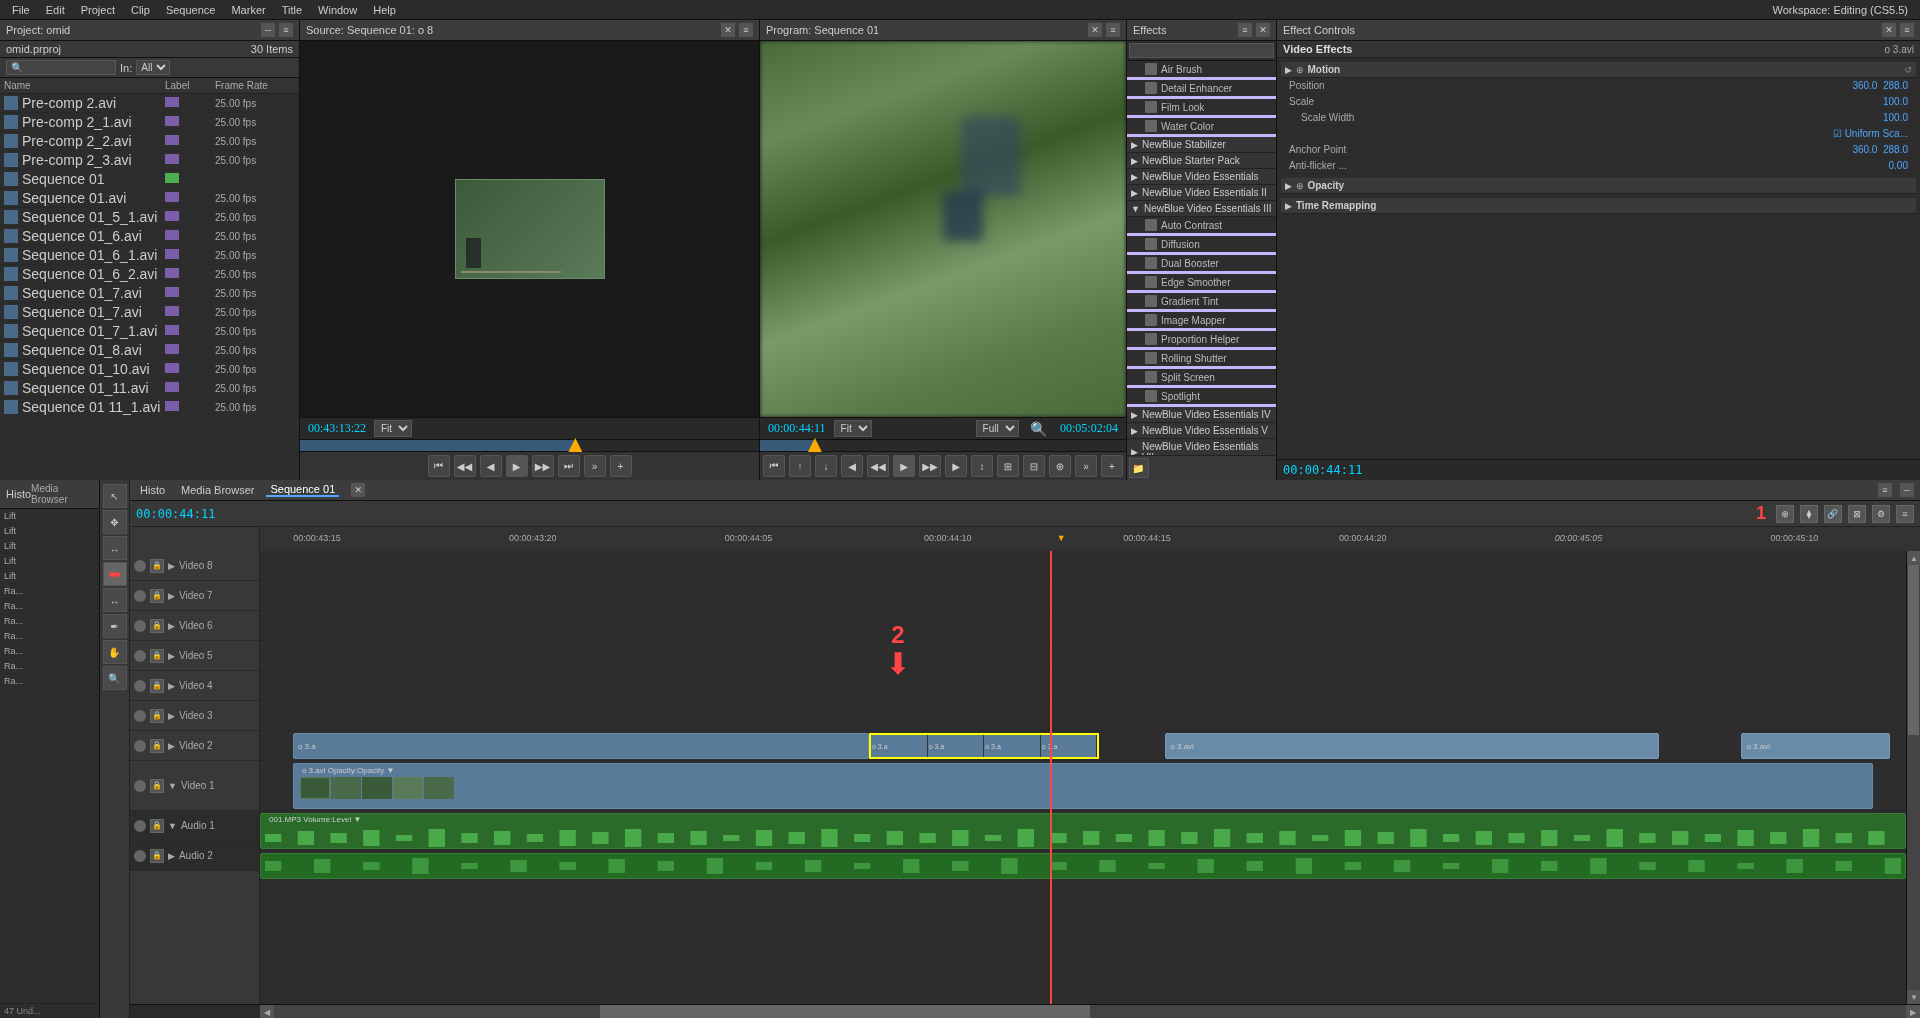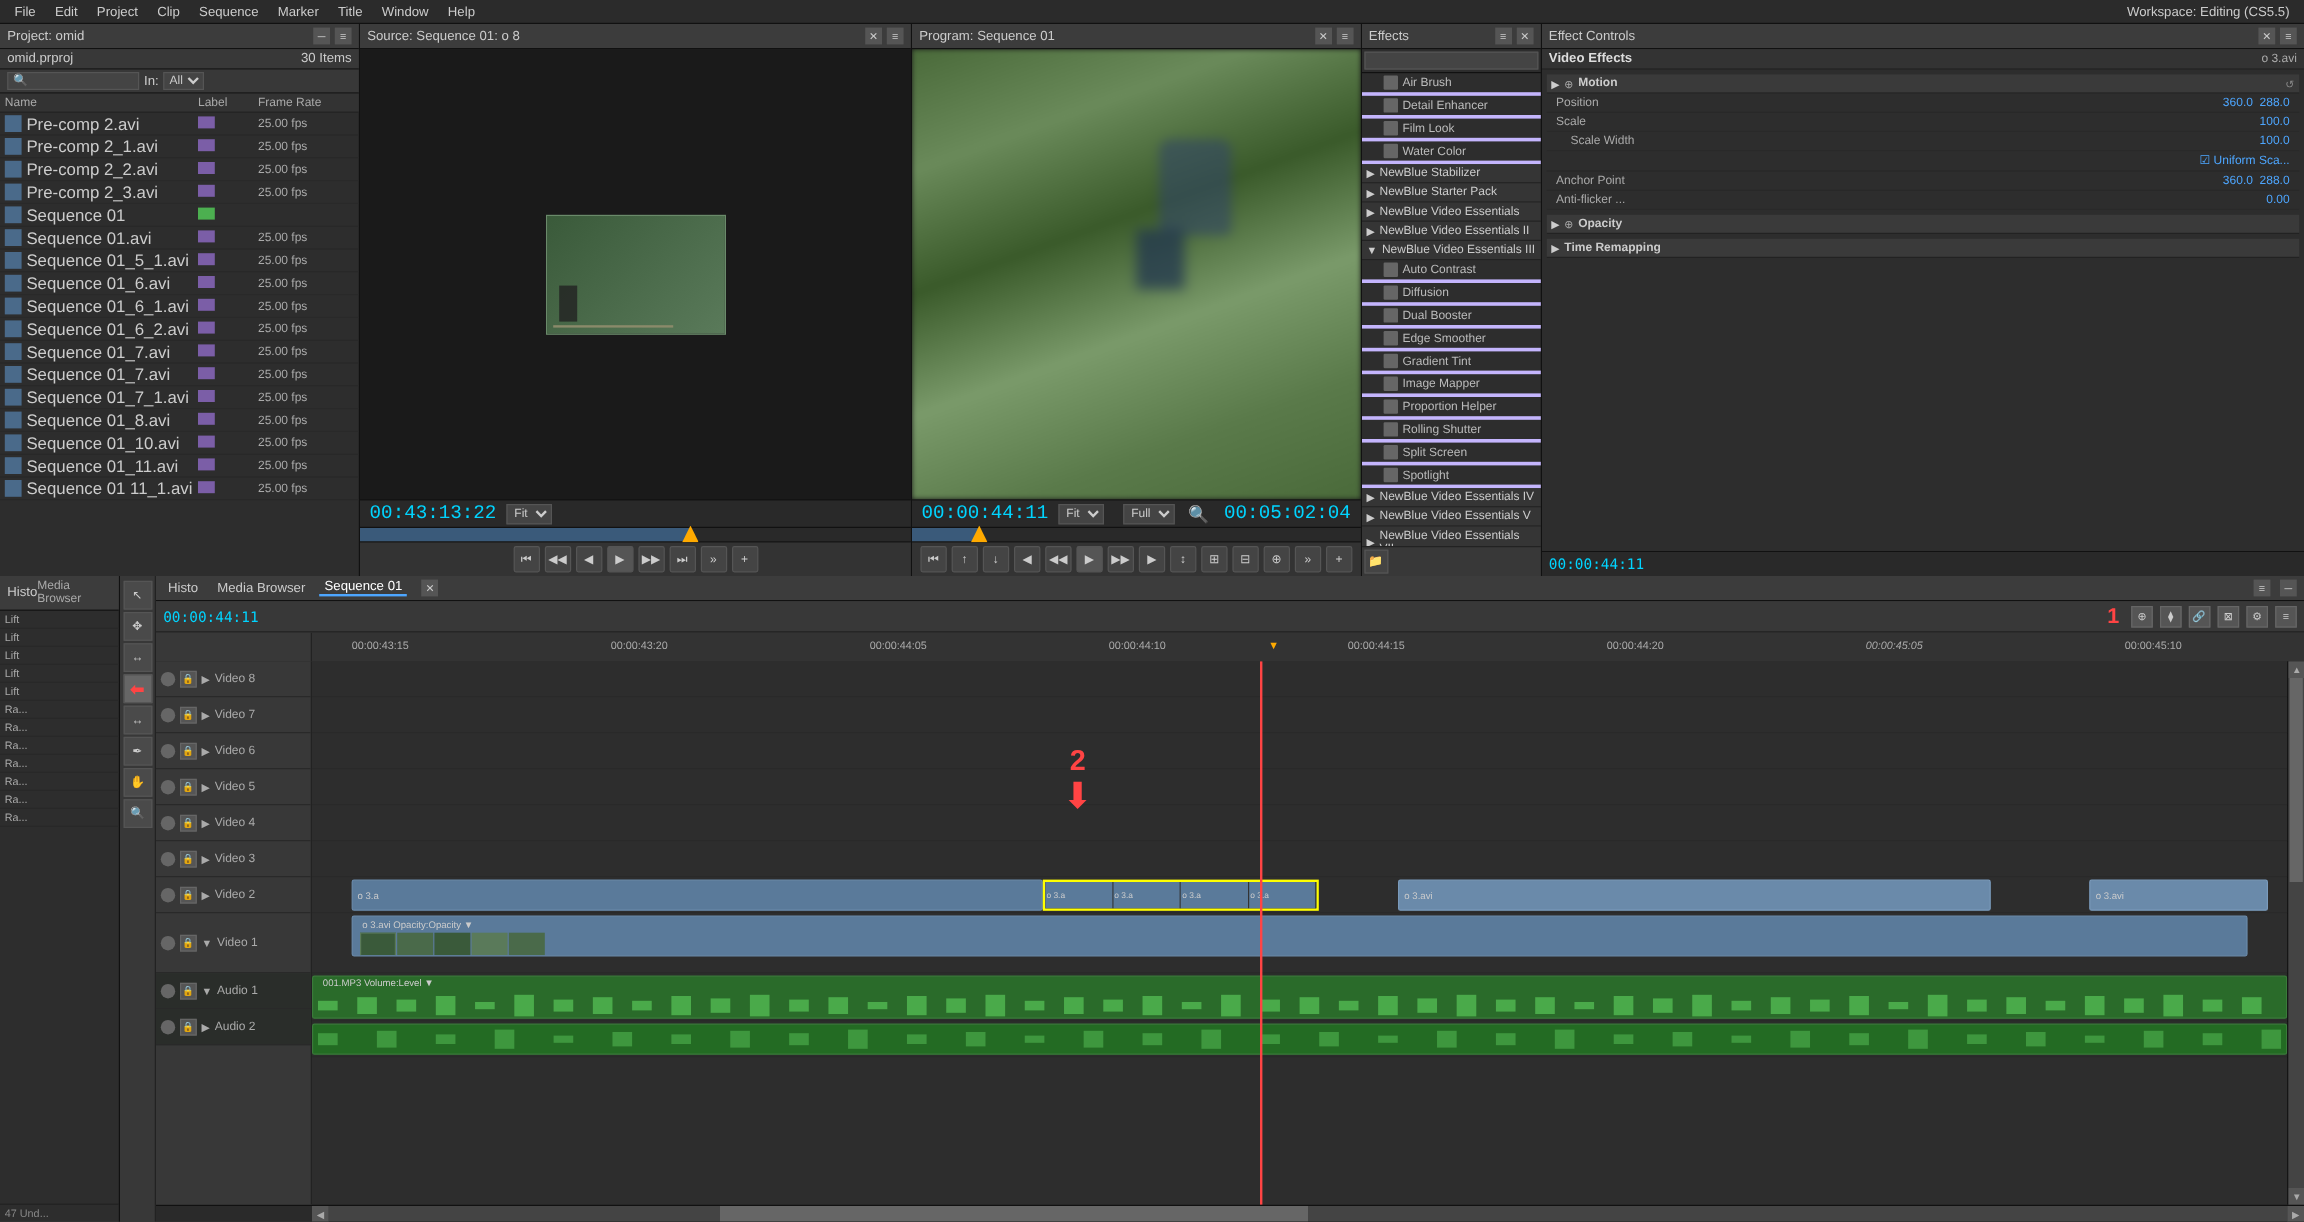--- a/index.html
+++ b/index.html
@@ -43,21 +43,21 @@
 
     
     #monitors-area { flex: 1; display: flex; }
     #source-monitor { width: 460px; background: #2d2d2d; border-right: 1px solid #111; display: flex; flex-direction: column; }
     #program-monitor { flex: 1; background: #2d2d2d; border-right: 1px solid #111; display: flex; flex-direction: column; }
 
     .monitor-header { background: #3c3c3c; border-bottom: 1px solid #111; padding: 3px 6px; display: flex; align-items: center; justify-content: space-between; }
     .monitor-video { flex: 1; background: #1a1a1a; position: relative; overflow: hidden; display: flex; align-items: center; justify-content: center; }
 
     .monitor-timecode { background: #292929; padding: 2px 8px; display: flex; align-items: center; gap: 8px; border-top: 1px solid #111; }
-    .timecode-display { color: #00d4ff; font-size: 16px; font-family: Liberation Mono, monospace; }
+    .timecode-display { color: #00d4ff; font-size: 12px; font-family: Liberation Serif, serif; }
     .monitor-controls { background: #333; padding: 3px; display: flex; align-items: center; justify-content: center; gap: 4px; border-top: 1px solid #111; }
     .ctrl-btn { width: 22px; height: 22px; background: #444; border: 1px solid #555; color: #ccc; font-size: 10px; cursor: pointer; display: flex; align-items: center; justify-content: center; border-radius: 2px; }
     .ctrl-btn.play { background: #555; }
 
     
     #effects-panel { width: 150px; background: #2d2d2d; border-right: 1px solid #111; display: flex; flex-direction: column; }
     #effects-tree { flex: 1; overflow-y: auto; }
     .effects-category { }
     .effects-cat-header { padding: 2px 4px; display: flex; align-items: center; cursor: pointer; background: #353535; border-bottom: 1px solid #222; }
     .effects-cat-arrow { margin-right: 4px; font-size: 9px; }
@@ -749,21 +749,21 @@
               <div class="clip-block clip-video" style="left:55%; width:30%; background:#6a8aaa; border-color:#7a9abb;">
                 <span style="font-size:8px; color:#ccc;">o 3.avi</span>
               </div>
 
               <div class="clip-block clip-video" style="left:90%; width:9%; background:#6a8aaa; border-color:#7a9abb;">
                 <span style="font-size:8px; color:#ccc;">o 3.avi</span>
               </div>
             </div>
 
             <div class="track-row video" style="height:50px;">
-              <div class="clip-block clip-video" style="left:2%; width:96%; height:34px; background:#5a7a9a; border-color:#6a8aaa; align-items:flex-start; flex-direction:column; padding-top:2px;">
+              <div class="clip-block clip-video" style="left:2%; width:96%; height:46px; background:#5a7a9a; border-color:#6a8aaa; align-items:flex-start; flex-direction:column; padding-top:2px;">
                 <span style="font-size:8px; color:#ccc; padding:0 4px;">o 3.avi  Opacity:Opacity ▼</span>
 
                 <div style="display:flex; gap:1px; padding:0 2px; margin-top:2px; overflow:hidden; width:100%;">
                   <div style="width:30px; height:22px; background:#3a5a3a; flex-shrink:0; border:1px solid #5a7a5a;"></div>
                   <div style="width:30px; height:22px; background:#4a6a4a; flex-shrink:0;"></div>
                   <div style="width:30px; height:22px; background:#3a5a3a; flex-shrink:0;"></div>
                   <div style="width:30px; height:22px; background:#5a7a5a; flex-shrink:0;"></div>
                   <div style="width:30px; height:22px; background:#4a6a4a; flex-shrink:0;"></div>
                 </div>
               </div>

